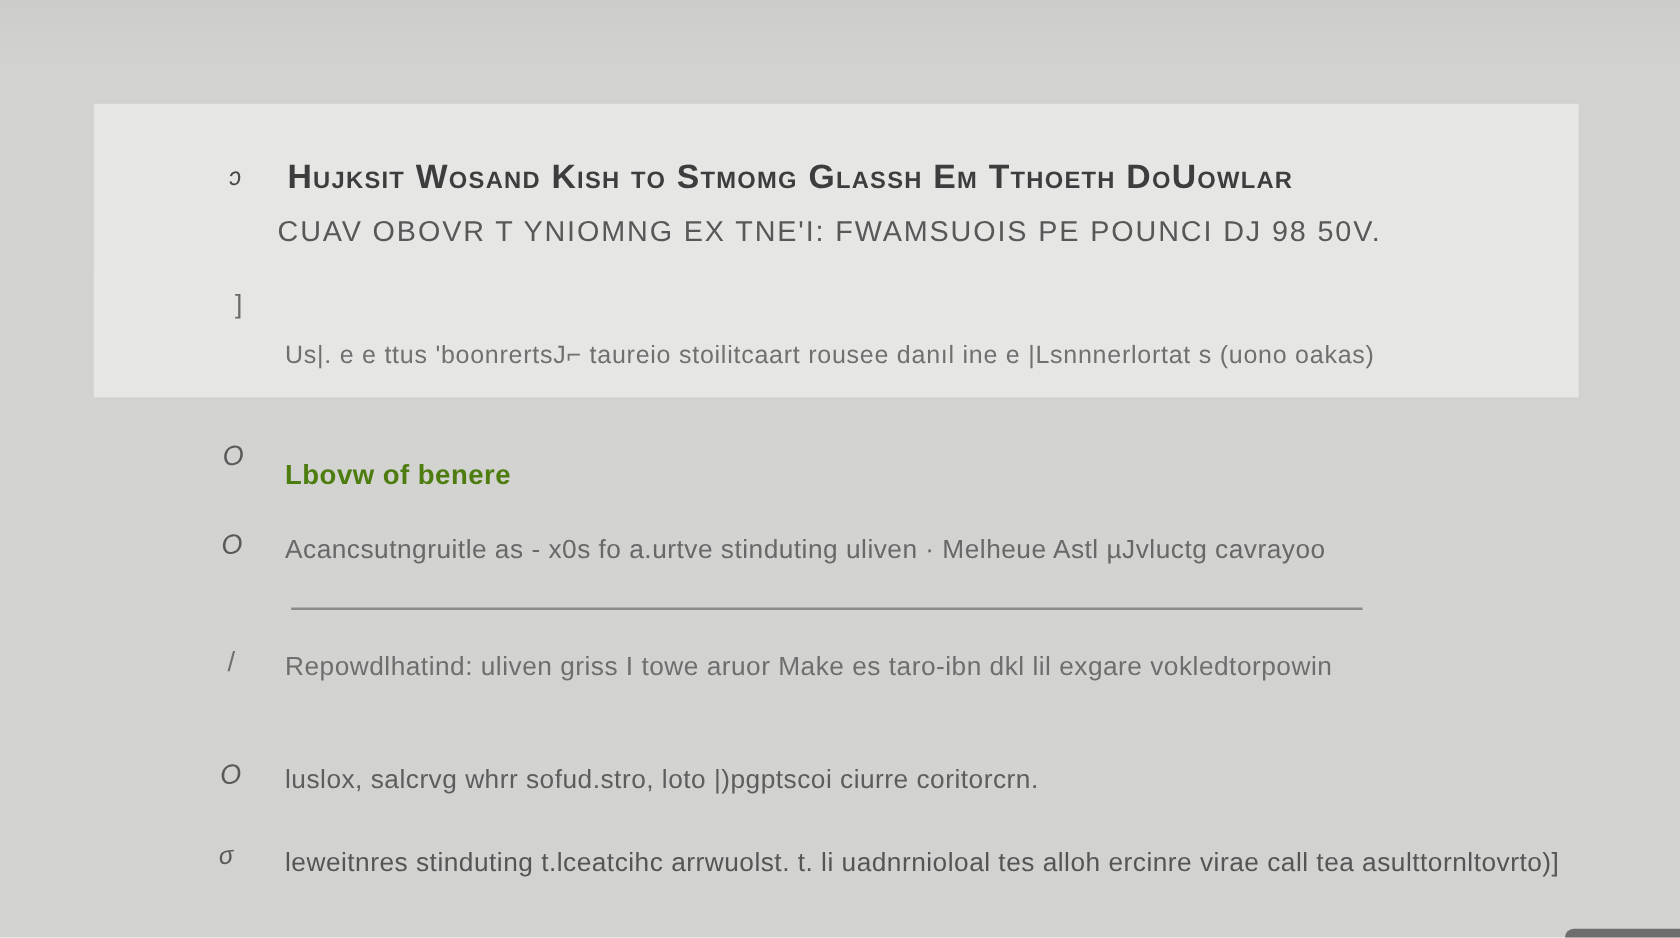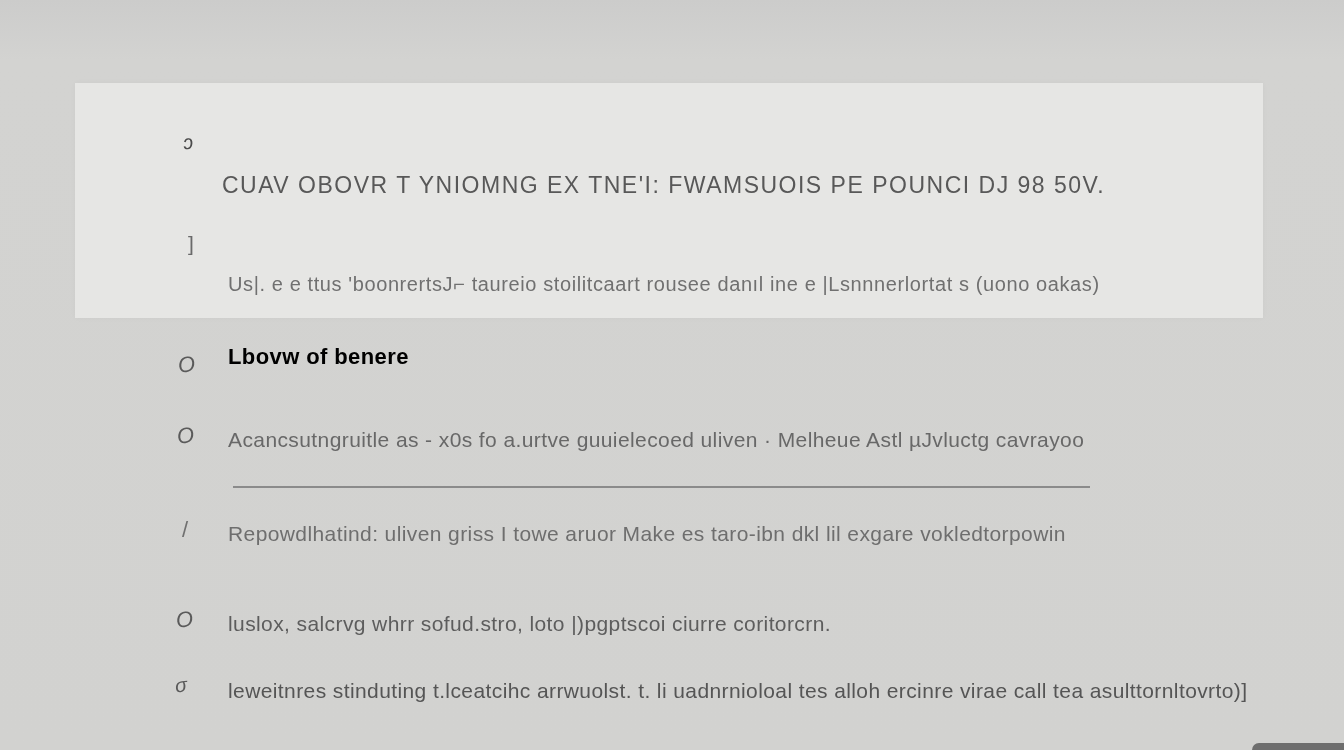--- a/index.html
+++ b/index.html
@@ -48,21 +48,21 @@
     margin-top:40px;
   }
 
   .item-text{
     position:absolute;left:228px;
     font-size:21px;letter-spacing:0.4px;
     line-height:32px;
     white-space:nowrap;
   }
   .item1-marker{left:178px;top:352px;}
-  .item1-text{top:341px;font-weight:bold;color:#000000;font-size:22px;}
+  .item1-text{top:364px;font-weight:bold;color:#4d7c0f;font-size:22px;}
 
   .item2-marker{left:177px;top:423px;}
   .item2-text{top:424px;color:#686868;}
 
   .divider{
     position:absolute;left:233px;top:486px;width:857px;height:2px;
     background:#8b8b8b;
   }
 
   .item3-marker{left:182px;top:517px;transform:none;font-style:normal;color:#707070;}
@@ -81,31 +81,32 @@
   }
 </style>
 </head>
 <body>
 
 <div class="screen">
 
   <div class="panel"></div>
 
   <span class="marker title-marker">ɔ</span>
+  <div class="doc-title">Hujksit Wosand Kish to Stmomg Glassh Em Tthoeth DoUowlar</div>
 
   <div class="doc-subtitle">CUAV OBOVR T YNIOMNG EX TNE'I: FWAMSUOIS PE POUNCI DJ 98 50V.</div>
 
   <span class="marker note-marker">]</span>
   <div class="doc-note">Us|. e e ttus 'boonrertsJ⌐ taureio  stoilitcaart rousee danıl ine e |Lsnnnerlortat s (uono oakas)</div>
 
   <span class="marker item1-marker">O</span>
   <div class="item-text item1-text">Lbovw of benere</div>
 
   <span class="marker item2-marker">O</span>
-  <div class="item-text item2-text">Acancsutngruitle as - x0s fo a.urtve guuielecoed uliven · Melheue Astl µJvluctg cavrayoo</div>
+  <div class="item-text item2-text">Acancsutngruitle as - x0s fo a.urtve stinduting uliven · Melheue Astl µJvluctg cavrayoo</div>
 
   <div class="divider"></div>
 
   <span class="marker item3-marker">/</span>
   <div class="item-text item3-text">
     <div>Repowdlhatind: uliven griss I towe aruor Make es taro-ibn dkl lil exgare vokledtorpowin</div>
   </div>
 
   <span class="marker item4-marker">O</span>
   <div class="item-text item4-text">luslox, salcrvg whrr sofud.stro, loto |)pgptscoi ciurre coritorcrn.</div>

